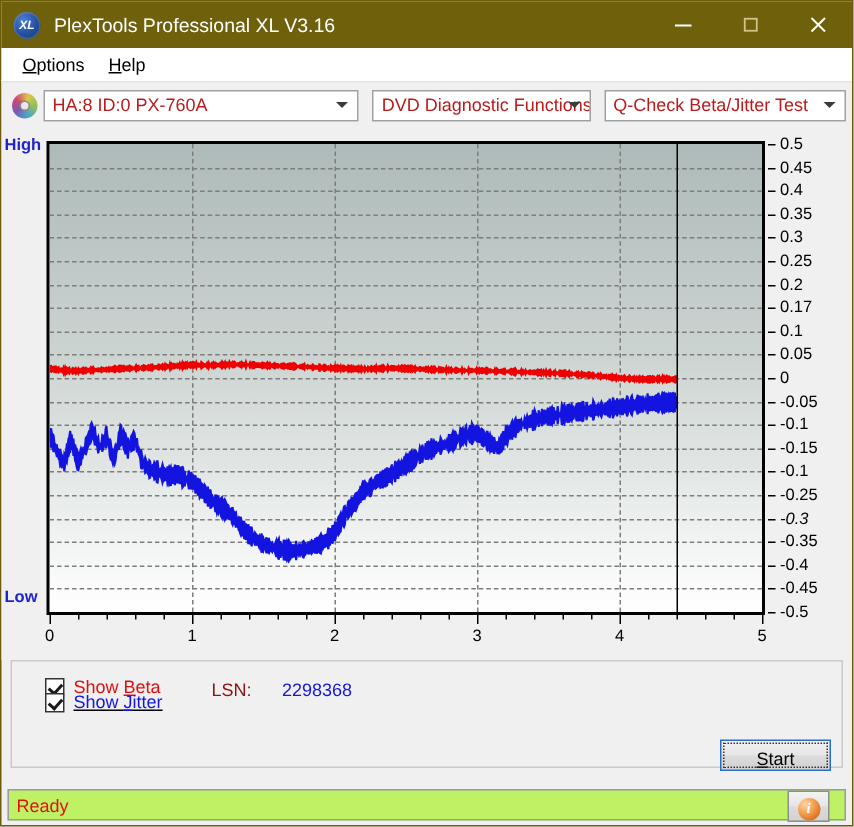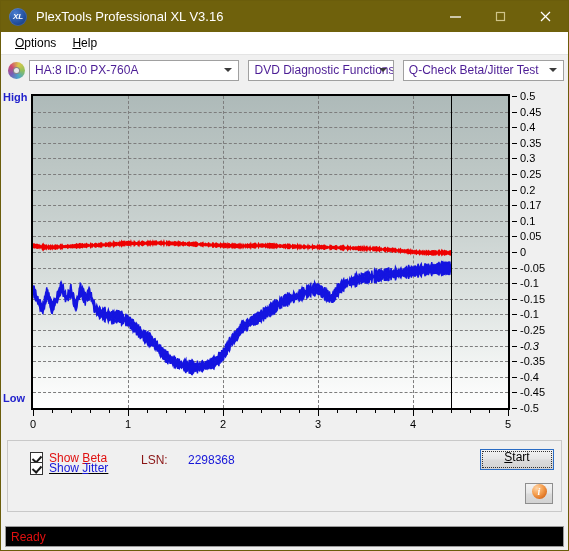--- a/index.html
+++ b/index.html
@@ -104,21 +104,21 @@
   }
   .combo {
     height: 21px;
     box-sizing: border-box;
     border: 1px solid #a0a0a0;
     background: #ffffff;
     display: flex;
     align-items: center;
     position: relative;
     font-size: 12px;
-    color: #4c1d95;
+    color: #b91c1c;
     padding-left: 5px;
     padding-right: 20px;
     white-space: nowrap;
     overflow: hidden;
   }
   .combo-drive { width: 213px; }
   .combo-func  { width: 147px; margin-left: 9px; }
   .combo-test  { width: 163px; margin-left: 9px; }
   .combo .arrow {
     position: absolute;
@@ -260,22 +260,23 @@
     color: #1616d8;
   }
   .btn {
     position: absolute;
     box-sizing: border-box;
     background: linear-gradient(to bottom, #f3f3f3 0%, #e6e6e6 48%, #dcdcdc 52%, #d2d2d2 100%);
     border: 1px solid #8e8e8e;
     font-size: 12px;
     color: #000;
     display: flex;
-    align-items: flex-start;
+    align-items: flex-end;
     justify-content: center;
+    margin-top: 44px;
   }
   .btn u { text-decoration: underline; }
   .btn-start {
     left: 472px; top: 8px;
     width: 74px; height: 21px;
     border: 1px solid #2a6cc4;
     outline: none;
   }
   .btn-start .focus {
     position: absolute;
@@ -304,21 +305,21 @@
     justify-content: center;
     font-family: "Liberation Serif", serif;
   }
   
   .statusbar {
     flex: none;
     height: 21px;
     margin: 14px 4px 3px 4px;
     box-sizing: border-box;
     border: 1px solid #9a9a9a;
-    background: #000000;
+    background: #bef264;
     display: flex;
     align-items: center;
     padding-left: 5px;
   }
   .status-text { font-size: 12px; color: #e01010; }
 </style>
 </head>
 <body>
 
 <div class="window">

